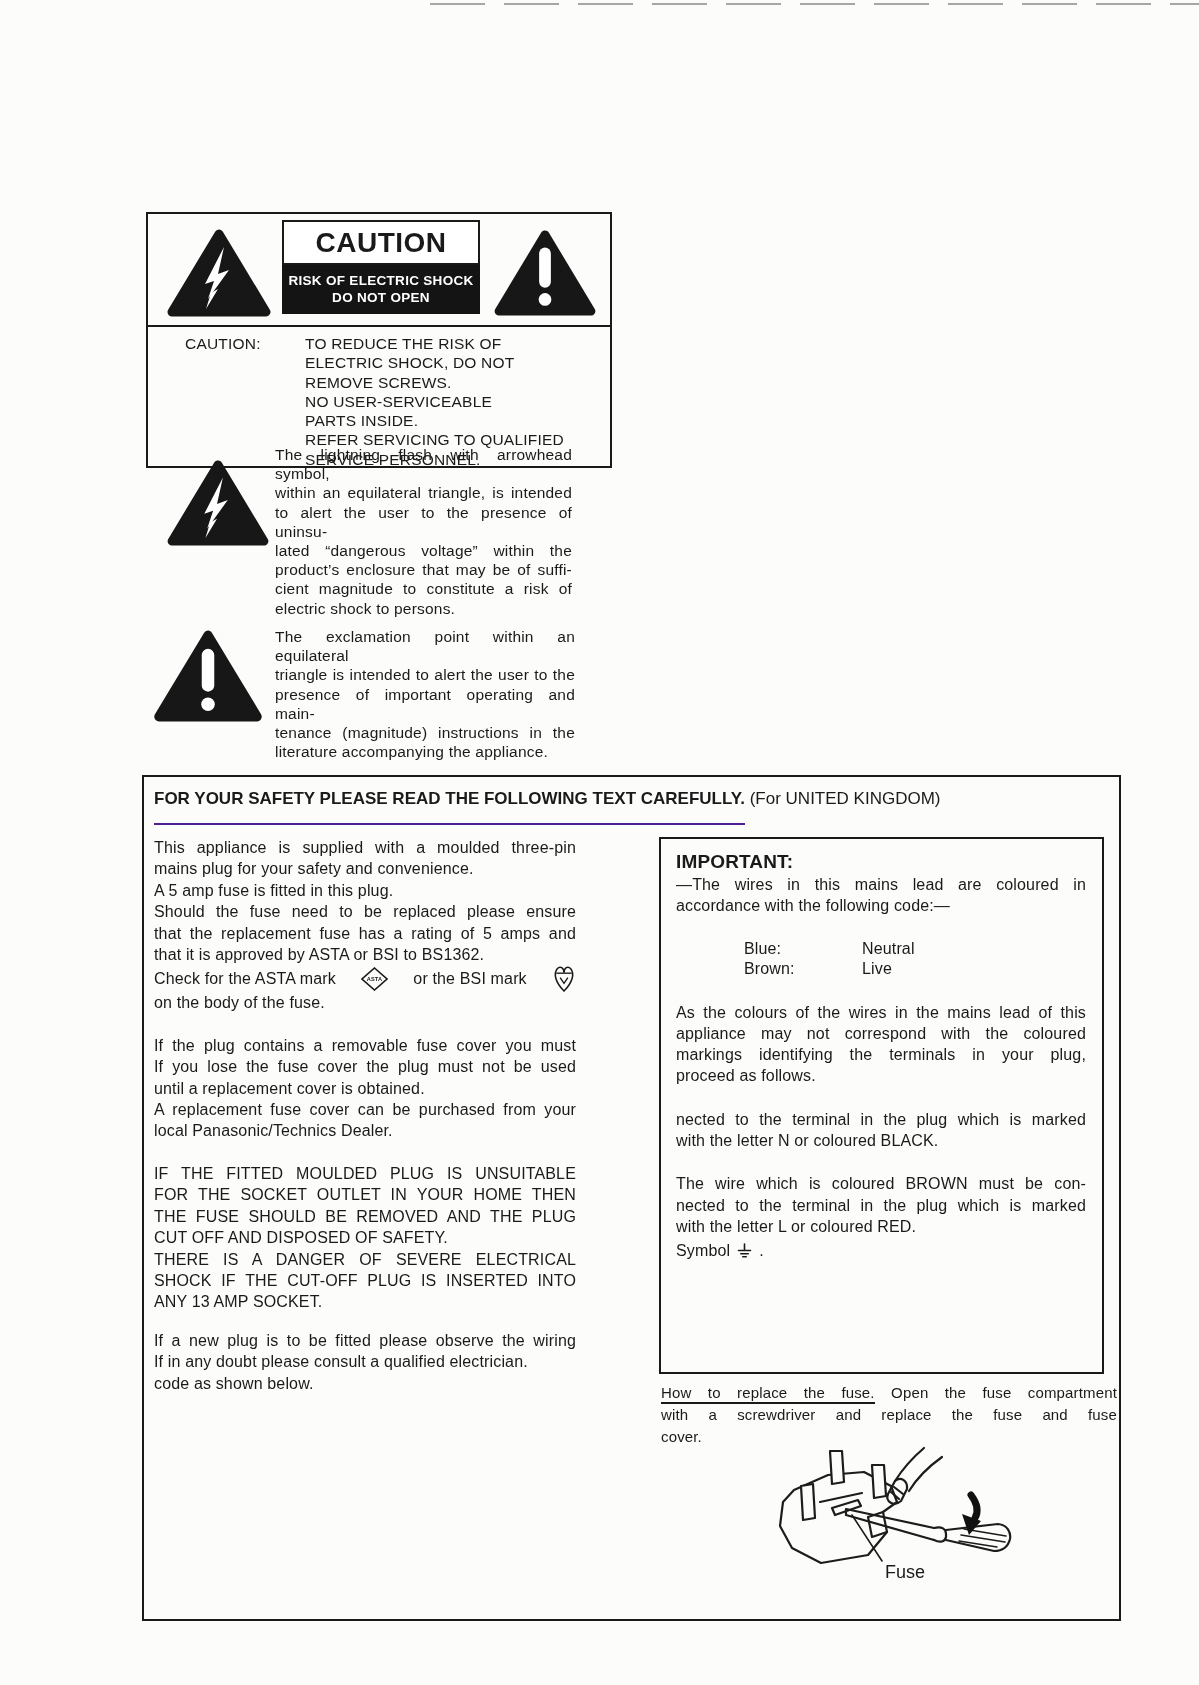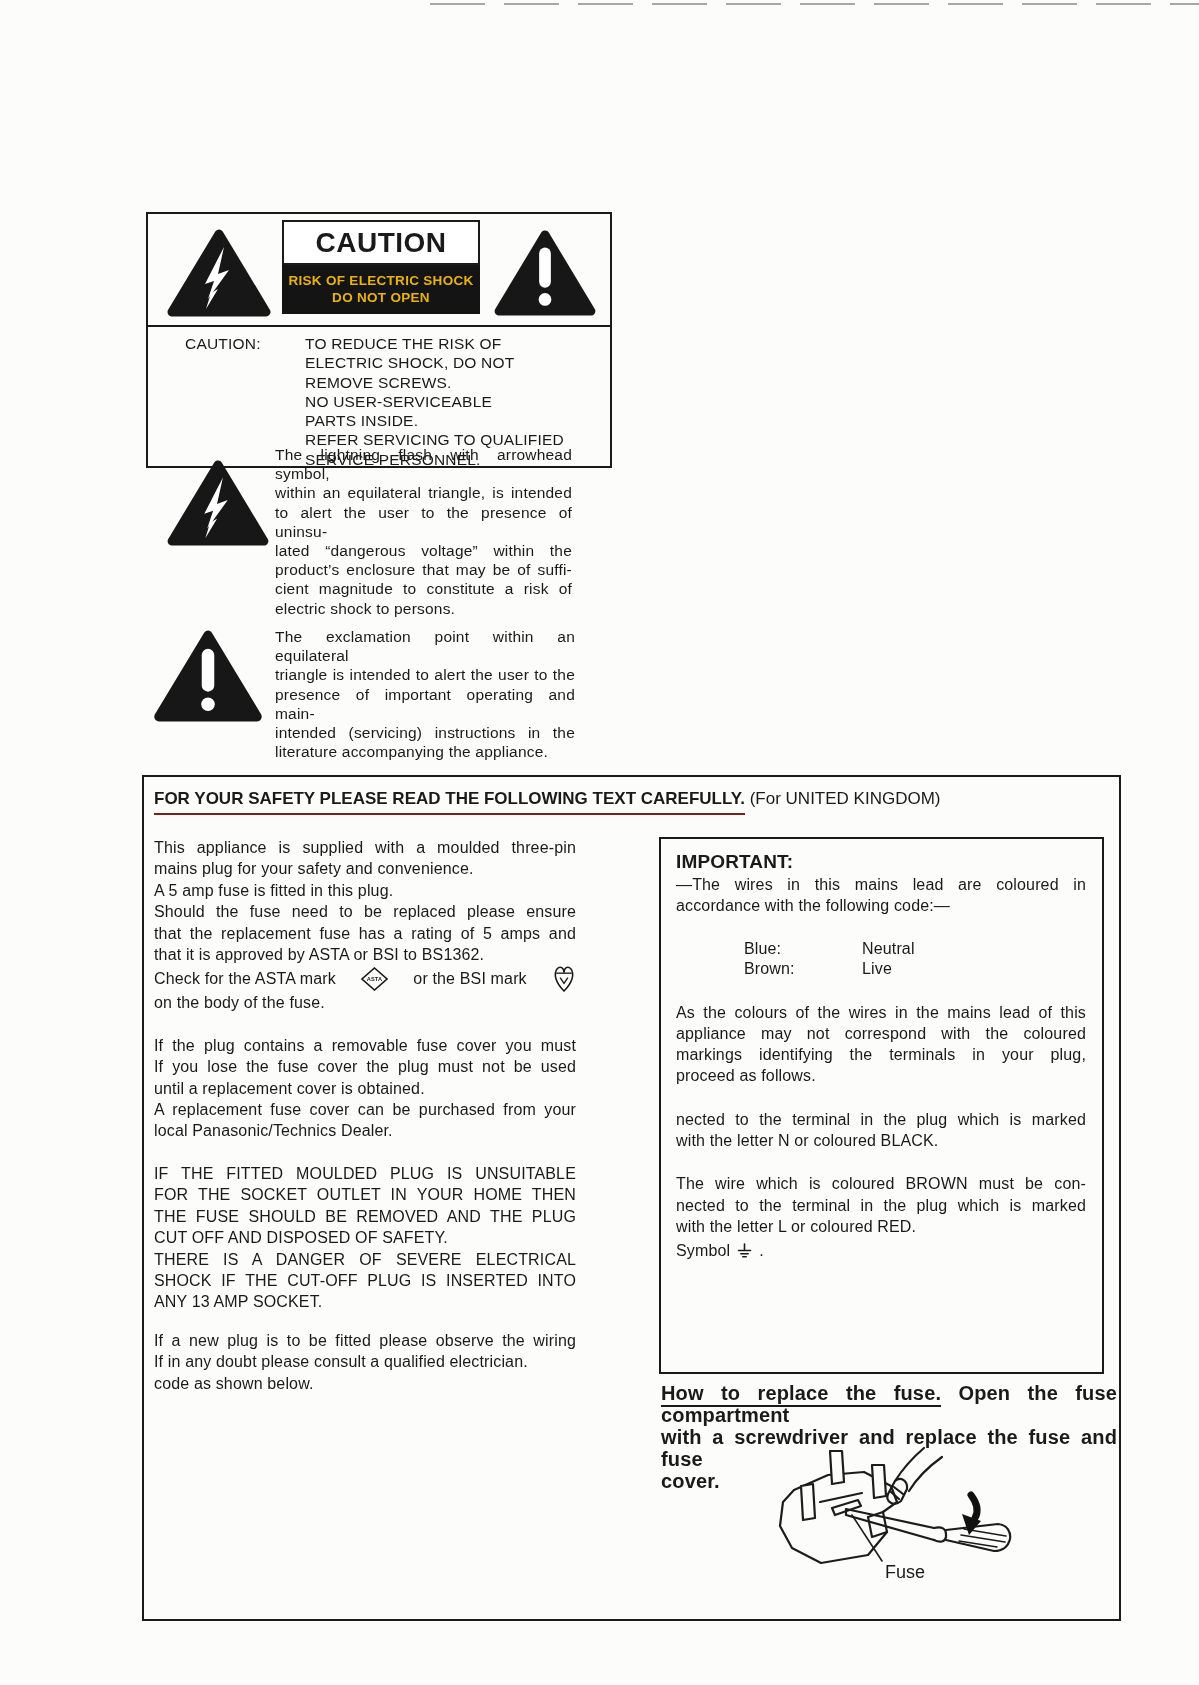--- a/index.html
+++ b/index.html
@@ -23,56 +23,56 @@
     border:2.5px solid #1a1a1a;
   }
   .sym-row{position:absolute; left:0; top:0; right:0; height:111px; border-bottom:2.5px solid #1a1a1a;}
   .tri{position:absolute;}
   .cau-label{position:absolute; left:134px; top:6px; width:198px;}
   .cau-word{
     border:2.5px solid #1a1a1a; background:#fff; text-align:center;
     font-weight:bold; font-size:28px; letter-spacing:.5px; padding:5px 0 4px;
   }
   .cau-risk{
-    background:#141414; color:#eab308; text-align:center;
+    background:#141414; color:#ffffff; text-align:center;
     font-weight:bold; font-size:13.5px; line-height:17px; padding:7px 0 8px; letter-spacing:.3px;
   }
   .cau-text{position:absolute; left:0; top:118px; right:0; font-size:15.5px; line-height:19.3px; letter-spacing:.2px;}
   .cau-heading{position:absolute; left:37px; top:2px; }
   .cau-lines{position:absolute; left:157px; top:2px; width:290px;}
 
   
   .note-text{font-size:15.5px; line-height:19.2px; letter-spacing:.2px;}
   .lightning-note{left:275px; top:445px; width:297px;}
   .excl-note{left:275px; top:627px; width:300px;}
 
   
   .safety-box{
     left:142px; top:775px; width:975px; height:842px;
     border:2.5px solid #1a1a1a;
   }
   .sb-title{position:absolute; left:10px; top:12px; font-size:17px; white-space:nowrap;}
-  .sb-title .b{font-weight:bold; border-bottom:2px solid #7f1d1d; padding-bottom:5px;}
+  .sb-title .b{font-weight:bold; border-bottom:2px solid #4c1d95; padding-bottom:15px;}
   .col-left{position:absolute; left:10px; top:60px; width:422px; font-size:16px; line-height:21.4px; letter-spacing:.15px;}
   .blk{margin:0 0 21px 0;}
   .chk{display:flex; align-items:center; justify-content:space-between; height:27px;}
   .chk svg{flex-shrink:0;}
 
   .imp-box{
     position:absolute; left:515px; top:60px; width:445px; height:537px;
     border:2.5px solid #1a1a1a; box-sizing:border-box;
   }
   .imp-inner{position:absolute; left:15px; top:11px; width:410px; font-size:16px; line-height:21.3px; letter-spacing:.15px;}
   .imp-head{font-weight:bold; font-size:19px; line-height:24px;}
   .code-rows{margin:22px 0 0 68px;}
   .code-row{display:grid; grid-template-columns:118px auto; line-height:20.5px;}
   .impblk{margin-top:22px;}
   .symline{display:flex; align-items:center; gap:7px; height:27px;}
 
-  .howto{position:absolute; left:517px; top:605px; width:456px; font-size:20px; line-height:22px; letter-spacing:.15px;font-weight:bold;}
+  .howto{position:absolute; left:517px; top:605px; width:456px; font-size:15px; line-height:22px; letter-spacing:.15px;}
   .howto .lead{border-bottom:2px solid #1a1a1a; padding-bottom:1px;}
   .plug-fig{position:absolute; left:620px; top:668px; width:250px; height:155px;}
 
   
   .ln{text-align:left;}
   .just .ln{text-align:justify; text-align-last:justify; text-justify:inter-word;}
   .just .ln.end{text-align-last:left;}
 </style>
 </head>
 <body>
@@ -132,21 +132,21 @@
 
   <svg class="abs" style="left:152px; top:628px;" width="112" height="96" viewBox="0 0 104 92">
     <path d="M52,7 L99,85 L5,85 Z" fill="#171717" stroke="#171717" stroke-width="9" stroke-linejoin="round"></path>
     <rect x="46" y="20" width="12" height="41" rx="6" fill="#ffffff"></rect>
     <circle cx="52" cy="73" r="6.5" fill="#ffffff"></circle>
   </svg>
   <div class="abs note-text just excl-note">
       <div class="ln">The exclamation point within an equilateral</div>
       <div class="ln">triangle is intended to alert the user to the</div>
       <div class="ln">presence of important operating and main-</div>
-      <div class="ln">intended (servicing) instructions in the</div>
+      <div class="ln">tenance (magnitude) instructions in the</div>
       <div class="ln end">literature accompanying the appliance.</div>
     </div>
 
   <div class="abs safety-box">
 
     <div class="sb-title">
       <span class="b">FOR YOUR SAFETY PLEASE READ THE FOLLOWING TEXT CAREFULLY.</span>
       <span>(For UNITED KINGDOM)</span>
     </div>
 

